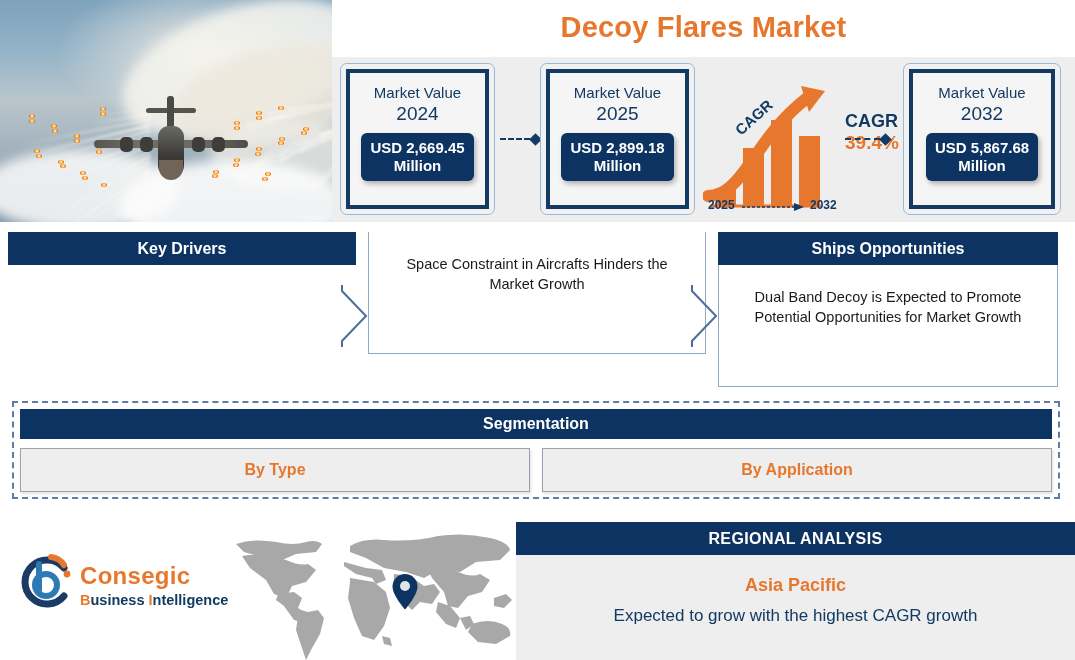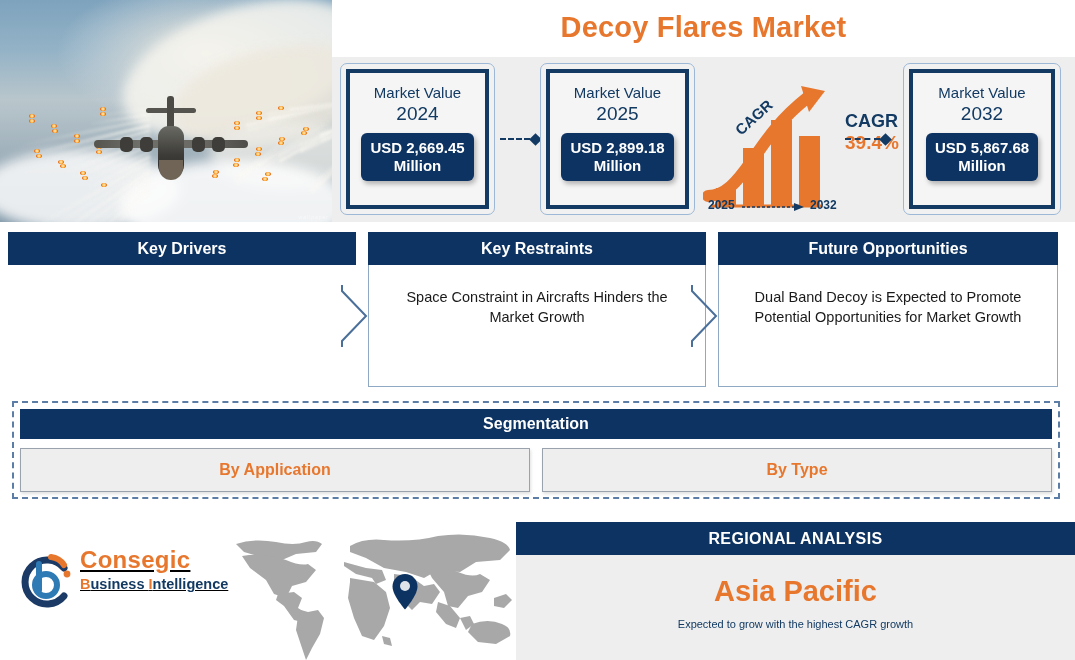--- a/index.html
+++ b/index.html
@@ -112,31 +112,31 @@
   .segh{background:#0d3362;color:#fff;height:30px;display:flex;align-items:center;
     justify-content:center;font-size:16px;font-weight:bold;}
   .segrow{display:flex;gap:12px;margin-top:9px;}
   .segcell{flex:1;height:42px;background:#eeeeee;border:1px solid #9aa3ad;
     display:flex;align-items:center;justify-content:center;
     color:#e8772e;font-size:16px;font-weight:bold;box-shadow:1px 2px 3px rgba(0,0,0,.12);}
 
   
   .logo{position:absolute;left:12px;top:548px;width:230px;height:66px;}
   .logo-mark{position:absolute;left:5px;top:4px;width:58px;height:58px;}
-  .logo-txt{position:absolute;left:68px;top:0;text-decoration:underline;}
+  .logo-txt{position:absolute;left:68px;top:16px;}
   .logo-name{font-size:24px;font-weight:bold;color:#e8772e;letter-spacing:.3px;line-height:1;}
   .logo-sub{font-size:14.5px;font-weight:bold;color:#123a63;line-height:1;margin-top:5px;}
   .logo-sub .hi{color:#e8772e;}
 
   .mapwrap{position:absolute;left:232px;top:532px;width:282px;height:128px;}
   .region{position:absolute;left:516px;top:522px;width:559px;height:142px;background:#eeeeee;}
   .regh{height:33px;background:#0d3362;color:#fff;display:flex;align-items:center;
     justify-content:center;font-size:16px;font-weight:bold;letter-spacing:.4px;}
-  .regname{text-align:center;color:#e8772e;font-size:29px;font-weight:bold;margin-top:20px;}
-  .regsub{text-align:center;color:#123a63;font-size:11px;margin-top:10px;}
+  .regname{text-align:center;color:#e8772e;font-size:18px;font-weight:bold;margin-top:20px;}
+  .regsub{text-align:center;color:#123a63;font-size:17px;margin-top:10px;}
 </style>
 </head>
 <body>
 
 <div class="root">
 
   <div class="hero">
     <div class="sky-glow"></div>
     <div class="cloudbank cb1"></div>
     <div class="cloudbank cb2"></div>
@@ -302,42 +302,41 @@
 
   <div class="panel p1">
     <div class="ph">Key Drivers</div>
   </div>
   <div class="chev v1">
     <svg width="28" height="62" viewBox="0 0 28 62">
       <polyline points="2,0 2,6 26,31 2,56 2,62" fill="none" stroke="#4a6f9b" stroke-width="2"></polyline>
     </svg>
   </div>
   <div class="panel p2">
-    <div class="ph">Key Restraints</div>
     <div class="pb">
         <span>Space Constraint in Aircrafts Hinders the Market Growth</span>
       </div>
   </div>
   <div class="chev v2">
     <svg width="28" height="62" viewBox="0 0 28 62">
       <polyline points="2,0 2,6 26,31 2,56 2,62" fill="none" stroke="#4a6f9b" stroke-width="2"></polyline>
     </svg>
   </div>
   <div class="panel p3">
-    <div class="ph">Future Opportunities</div>
+    <div class="ph">Ships Opportunities</div>
     <div class="pb">
         <span>Dual Band Decoy is Expected to Promote Potential Opportunities for Market Growth</span>
       </div>
   </div>
 
   <div class="segbox">
     <div class="segh">Segmentation</div>
     <div class="segrow">
+      <div class="segcell">By Type</div>
       <div class="segcell">By Application</div>
-      <div class="segcell">By Type</div>
     </div>
   </div>
 
   <div class="logo">
     <div class="logo-mark">
       <svg width="58" height="58" viewBox="0 0 58 58">
         <path d="M47 16 A22 22 0 1 0 47 44" fill="none" stroke="#1b3b66" stroke-width="7" stroke-linecap="round"></path>
         <path d="M22 12 L22 38" stroke="#2e7ab5" stroke-width="6" stroke-linecap="round"></path>
         <circle cx="29" cy="33" r="11" fill="none" stroke="#2e7ab5" stroke-width="6"></circle>
         <path d="M34 5 A18 18 0 0 1 47 13" fill="none" stroke="#e8772e" stroke-width="6" stroke-linecap="round"></path>

